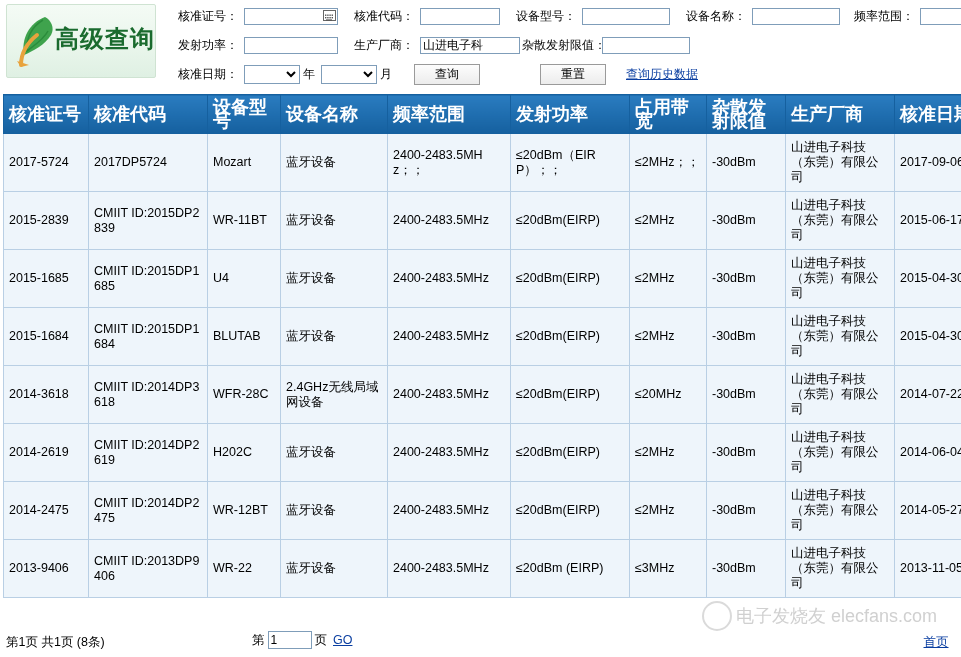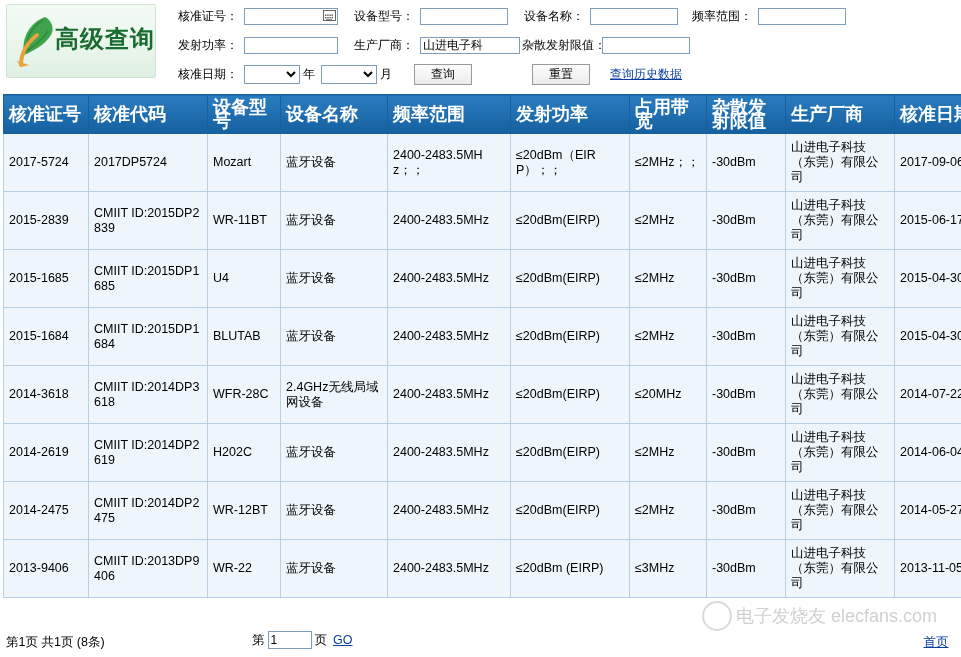--- a/index.html
+++ b/index.html
@@ -126,21 +126,21 @@
   .btn {
     border: 1px solid #9a9a9a;
     background: linear-gradient(180deg,#fdfdfd 0%, #ececec 100%);
     height: 21px;
     min-width: 58px;
     font-size: 12px;
     font-family: "Liberation Sans", sans-serif;
     color: #000;
     box-sizing: border-box;
     cursor: pointer;
-    padding: 0 12px;
+    padding: 0 20px;
   }
   .link {
     color: #0a3ea1;
     text-decoration: underline;
     font-size: 12px;
     cursor: pointer;
     margin-left: 18px;
   }
   .lbl-2line {
     line-height: 13px;
@@ -297,20 +297,24 @@
                   <rect x="3.2" y="4" width="1.4" height="1.4"></rect>
                   <rect x="5.4" y="4" width="1.4" height="1.4"></rect>
                   <rect x="7.6" y="4" width="1.4" height="1.4"></rect>
                   <rect x="2" y="6.4" width="6" height="1.3"></rect>
                 </g>
               </svg>
           </span>
         </span>
       </div>
 
+      <div class="fld">
+        <span class="fld-label" style="width:74px;">核准代码：</span>
+        <input class="txt w80" type="text" value="" style="">
+      </div>
 
       <div class="fld">
         <span class="fld-label" style="width:74px;">设备型号：</span>
         <input class="txt w88" type="text" value="" style="">
       </div>
 
       <div class="fld">
         <span class="fld-label" style="width:74px;text-align:right;">设备名称：</span>
         <input class="txt w88" type="text" value="" style="">
       </div>

